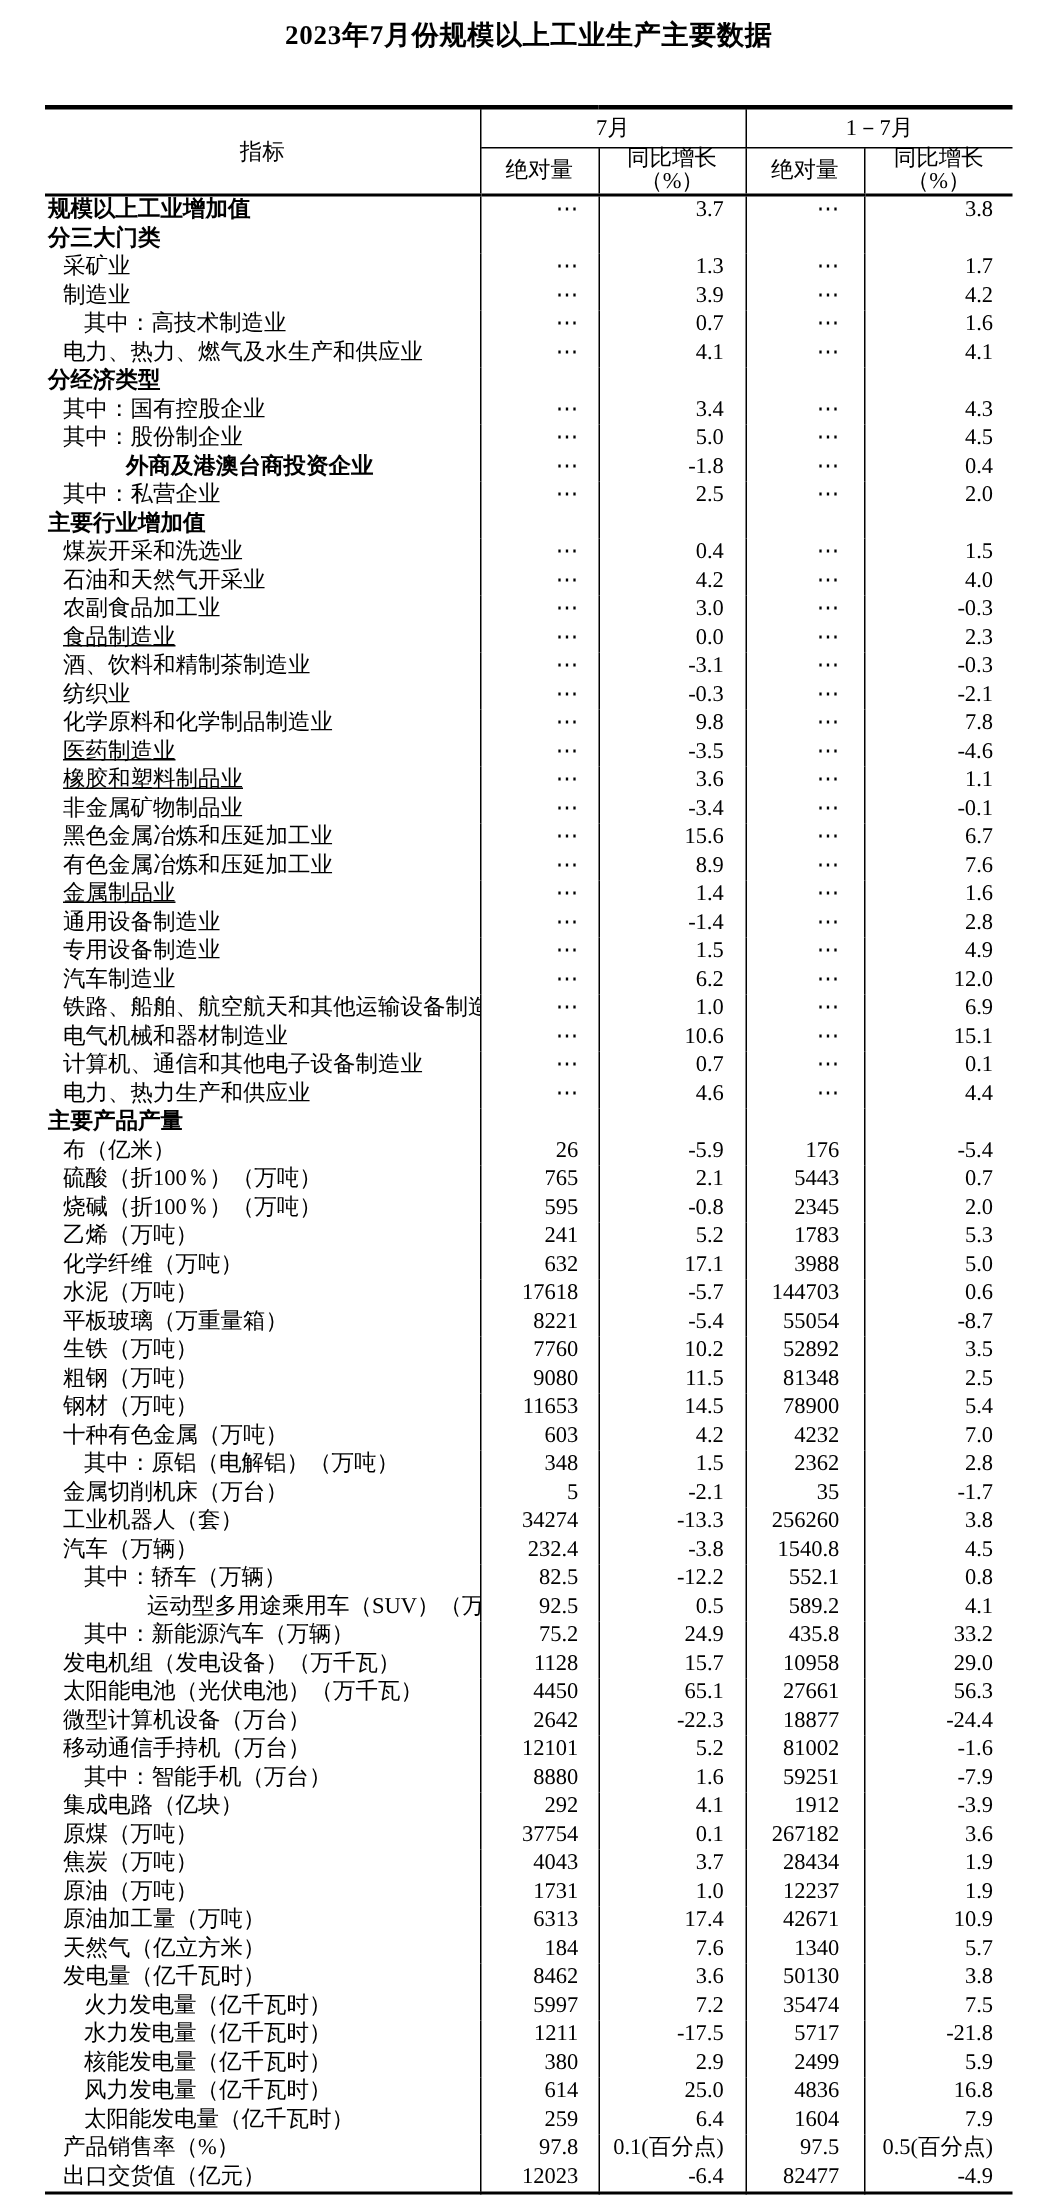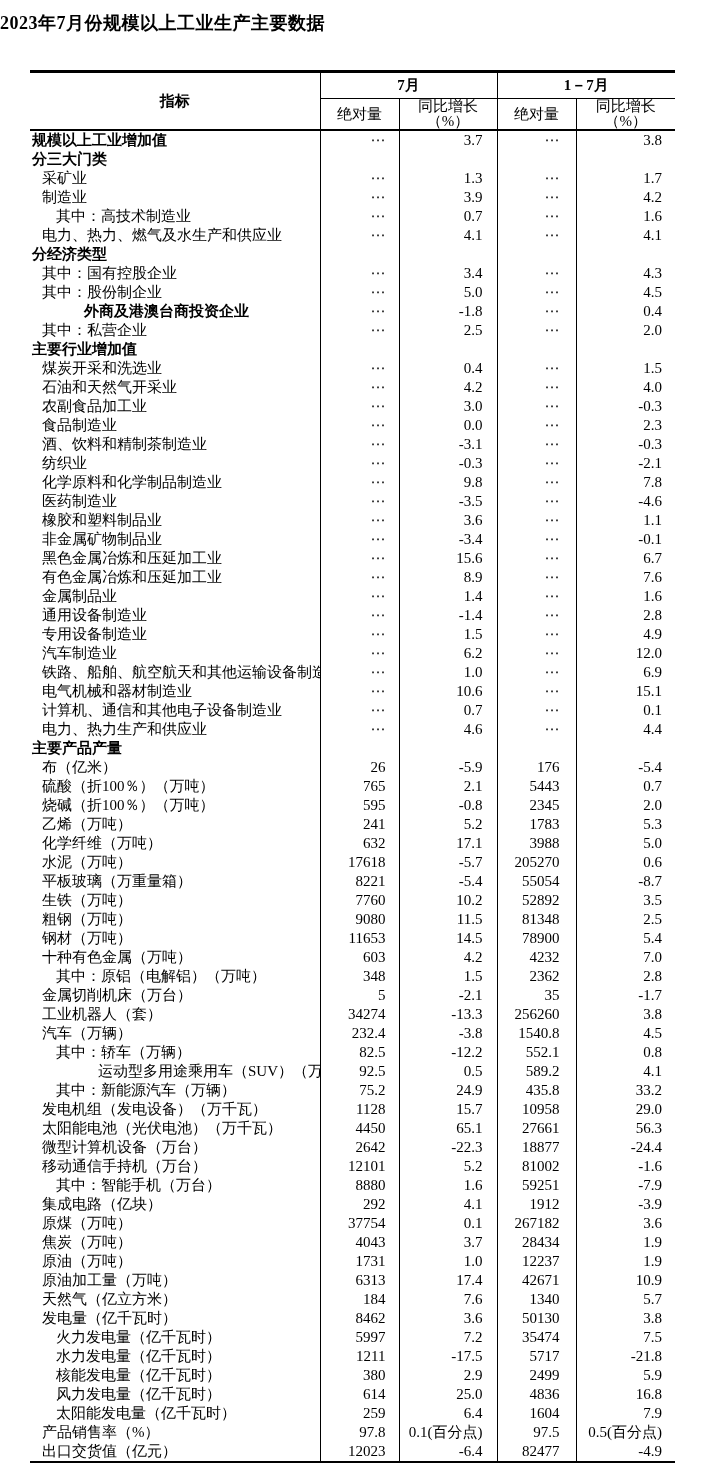--- a/index.html
+++ b/index.html
@@ -4,52 +4,52 @@
 <style>
   html,body{margin:0;padding:0;background:#ffffff;}
   body{
     width:705px;height:1463px;overflow:hidden;
     font-family:"Liberation Serif","DejaVu Serif",serif;
     color:#000;
     -webkit-font-smoothing:antialiased;
   }
   .title-wrap{height:70px;box-sizing:border-box;padding-top:11px;}
   .page-title{
-    font-size:18px;font-weight:bold;
+    text-align:center;font-size:18px;font-weight:bold;
     letter-spacing:.5px;
   }
   table.main{
     border-collapse:collapse;table-layout:fixed;
     margin:0 0 0 30px;width:645px;
     border-top:3px solid #000;border-bottom:3px solid #000;
   }
   col.c1{width:290px;} col.c2{width:79px;} col.c3{width:98px;}
   col.c4{width:79px;} col.c5{width:99px;}
   th{font-weight:normal;font-size:15px;padding:0;text-align:center;vertical-align:middle;}
   th.indicator{border-right:1px solid #000;border-bottom:2px solid #000;}
-  tr.hrow1 th{height:25px;font-weight:bold;}
+  tr.hrow1 th{height:25px;}
   tr.hrow2 th{height:30px;border-bottom:2px solid #000;}
   th.grp-jul{border-right:1px solid #000;border-bottom:1px solid #000;}
   th.grp-cum{border-bottom:1px solid #000000;}
   th.sub{line-height:15px;white-space:pre-line;}
   th.br{border-right:1px solid #000;margin-top:12px;}
   td{
     height:19px;line-height:19px;font-size:15px;padding:0;
     vertical-align:middle;white-space:nowrap;overflow:hidden;
   }
   td.lbl{text-align:left;border-right:1px solid #000;}
   td.v{text-align:right;border-right:1px solid #000;}
   td.v2{padding-right:13px;} td.v3{padding-right:14px;}
   td.v4{padding-right:16px;} td.v5{padding-right:13px;border-right:none;}
   td.lbl.ind-0{padding-left:2px;font-weight:bold;}
   td.lbl.ind-1{padding-left:12px;margin-top:32px;}
   td.lbl.ind-2{padding-left:26px;}
   td.lbl.ind-3{padding-left:54px;font-weight:bold;}
   td.lbl.ind-4{padding-left:68px;}
-  span.u{}
+  span.u{text-decoration:underline;}
 </style>
 </head>
 <body>
 
 <div>
   <div class="title-wrap">
     <div class="page-title">2023年7月份规模以上工业生产主要数据</div>
   </div>
 
   <table class="main">
@@ -339,21 +339,21 @@
           <td class="lbl ind-1"><span>化学纤维（万吨）</span></td>
           <td class="v v2">632</td>
           <td class="v v3">17.1</td>
           <td class="v v4">3988</td>
           <td class="v v5">5.0</td>
         </tr>
         <tr>
           <td class="lbl ind-1"><span>水泥（万吨）</span></td>
           <td class="v v2">17618</td>
           <td class="v v3">-5.7</td>
-          <td class="v v4">205270</td>
+          <td class="v v4">144703</td>
           <td class="v v5">0.6</td>
         </tr>
         <tr>
           <td class="lbl ind-1"><span>平板玻璃（万重量箱）</span></td>
           <td class="v v2">8221</td>
           <td class="v v3">-5.4</td>
           <td class="v v4">55054</td>
           <td class="v v5">-8.7</td>
         </tr>
         <tr>

